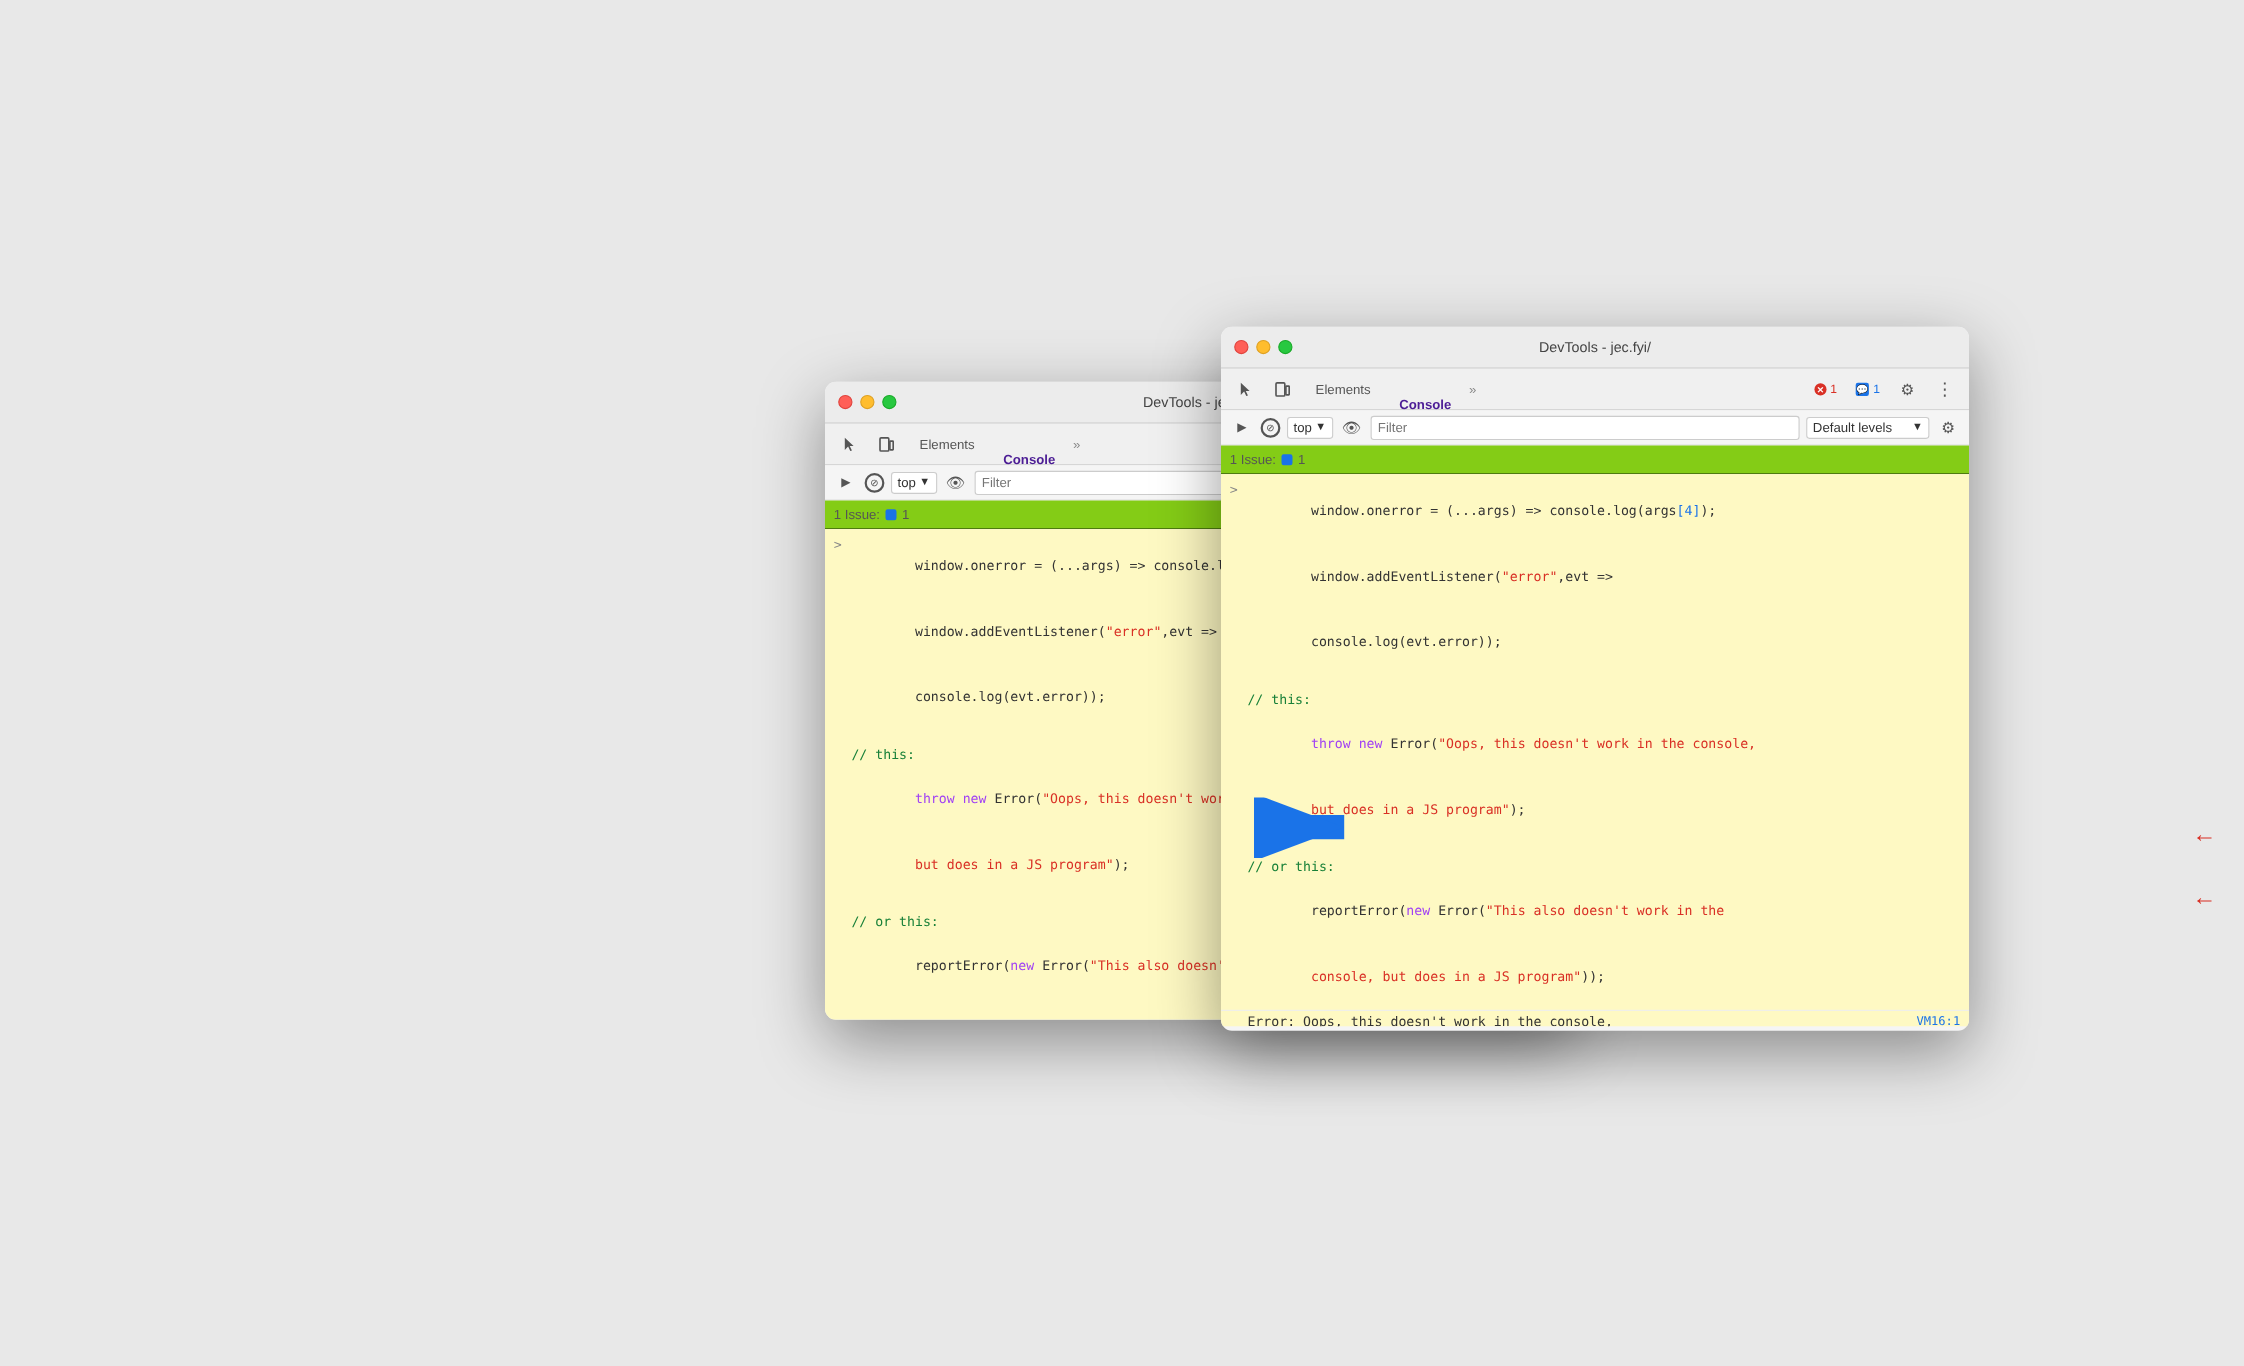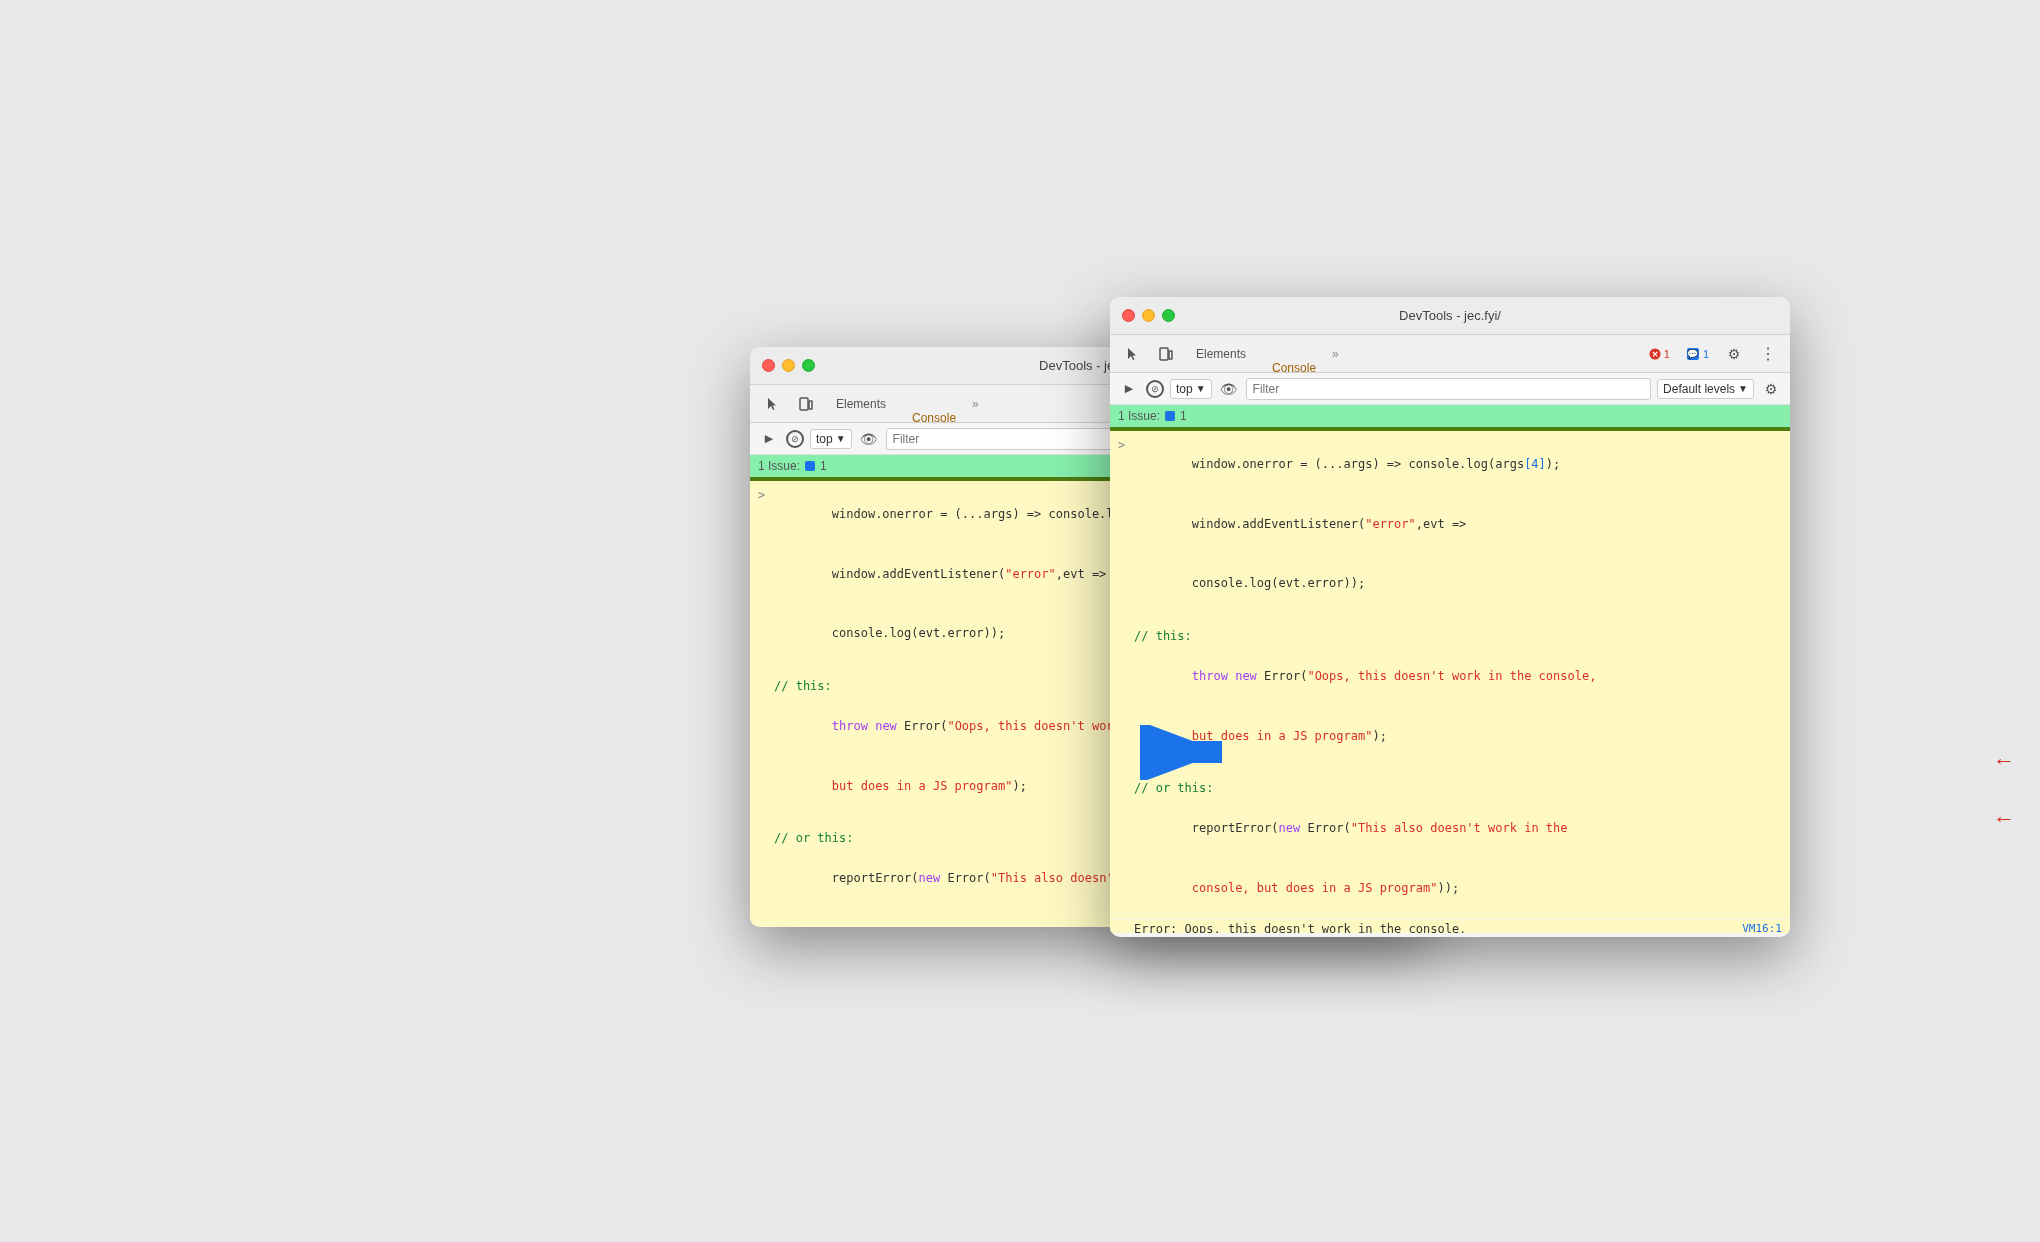--- a/index.html
+++ b/index.html
@@ -102,24 +102,24 @@
 
     .tab-item {
       padding: 4px 10px;
       font-size: 12px;
       color: #555;
       cursor: pointer;
       border-radius: 4px;
     }
 
     .tab-item.active {
-      color: #a16207;
+      color: #4c1d95;
       border-bottom: 2px solid #1a73e8;
       border-radius: 0;
-      font-weight: 400;
+      font-weight: 700;
       margin-top: 31px;
     }
 
     .tab-divider {
       color: #888;
       font-size: 12px;
     }
 
     .badge {
       display: inline-flex;
@@ -182,38 +182,38 @@
       border-radius: 3px;
       padding: 0 6px;
       font-size: 12px;
       background: white;
       color: #333;
     }
 
     .default-levels {
       display: flex;
       align-items: center;
-      gap: 3px;
+      gap: 18px;
       font-size: 12px;
       color: #333;
       cursor: pointer;
       padding: 2px 5px;
       border: 1px solid #ccc;
       border-radius: 3px;
       background: white;
     }
 
     
     .issues-bar {
-      background: #86efac;
+      background: #84cc16;
       height: 26px;
       display: flex;
       align-items: center;
       padding: 0 8px;
-      border-bottom: 4px solid #4d7c0f;
+      border-bottom: 1px solid #4d7c0f;
       font-size: 12px;
       color: #555;
       gap: 4px;
     }
 
     
     .console-content {
       background: #fef9c3;
       padding: 4px 0;
       font-family: 'Menlo', 'Monaco', 'Courier New', monospace;

